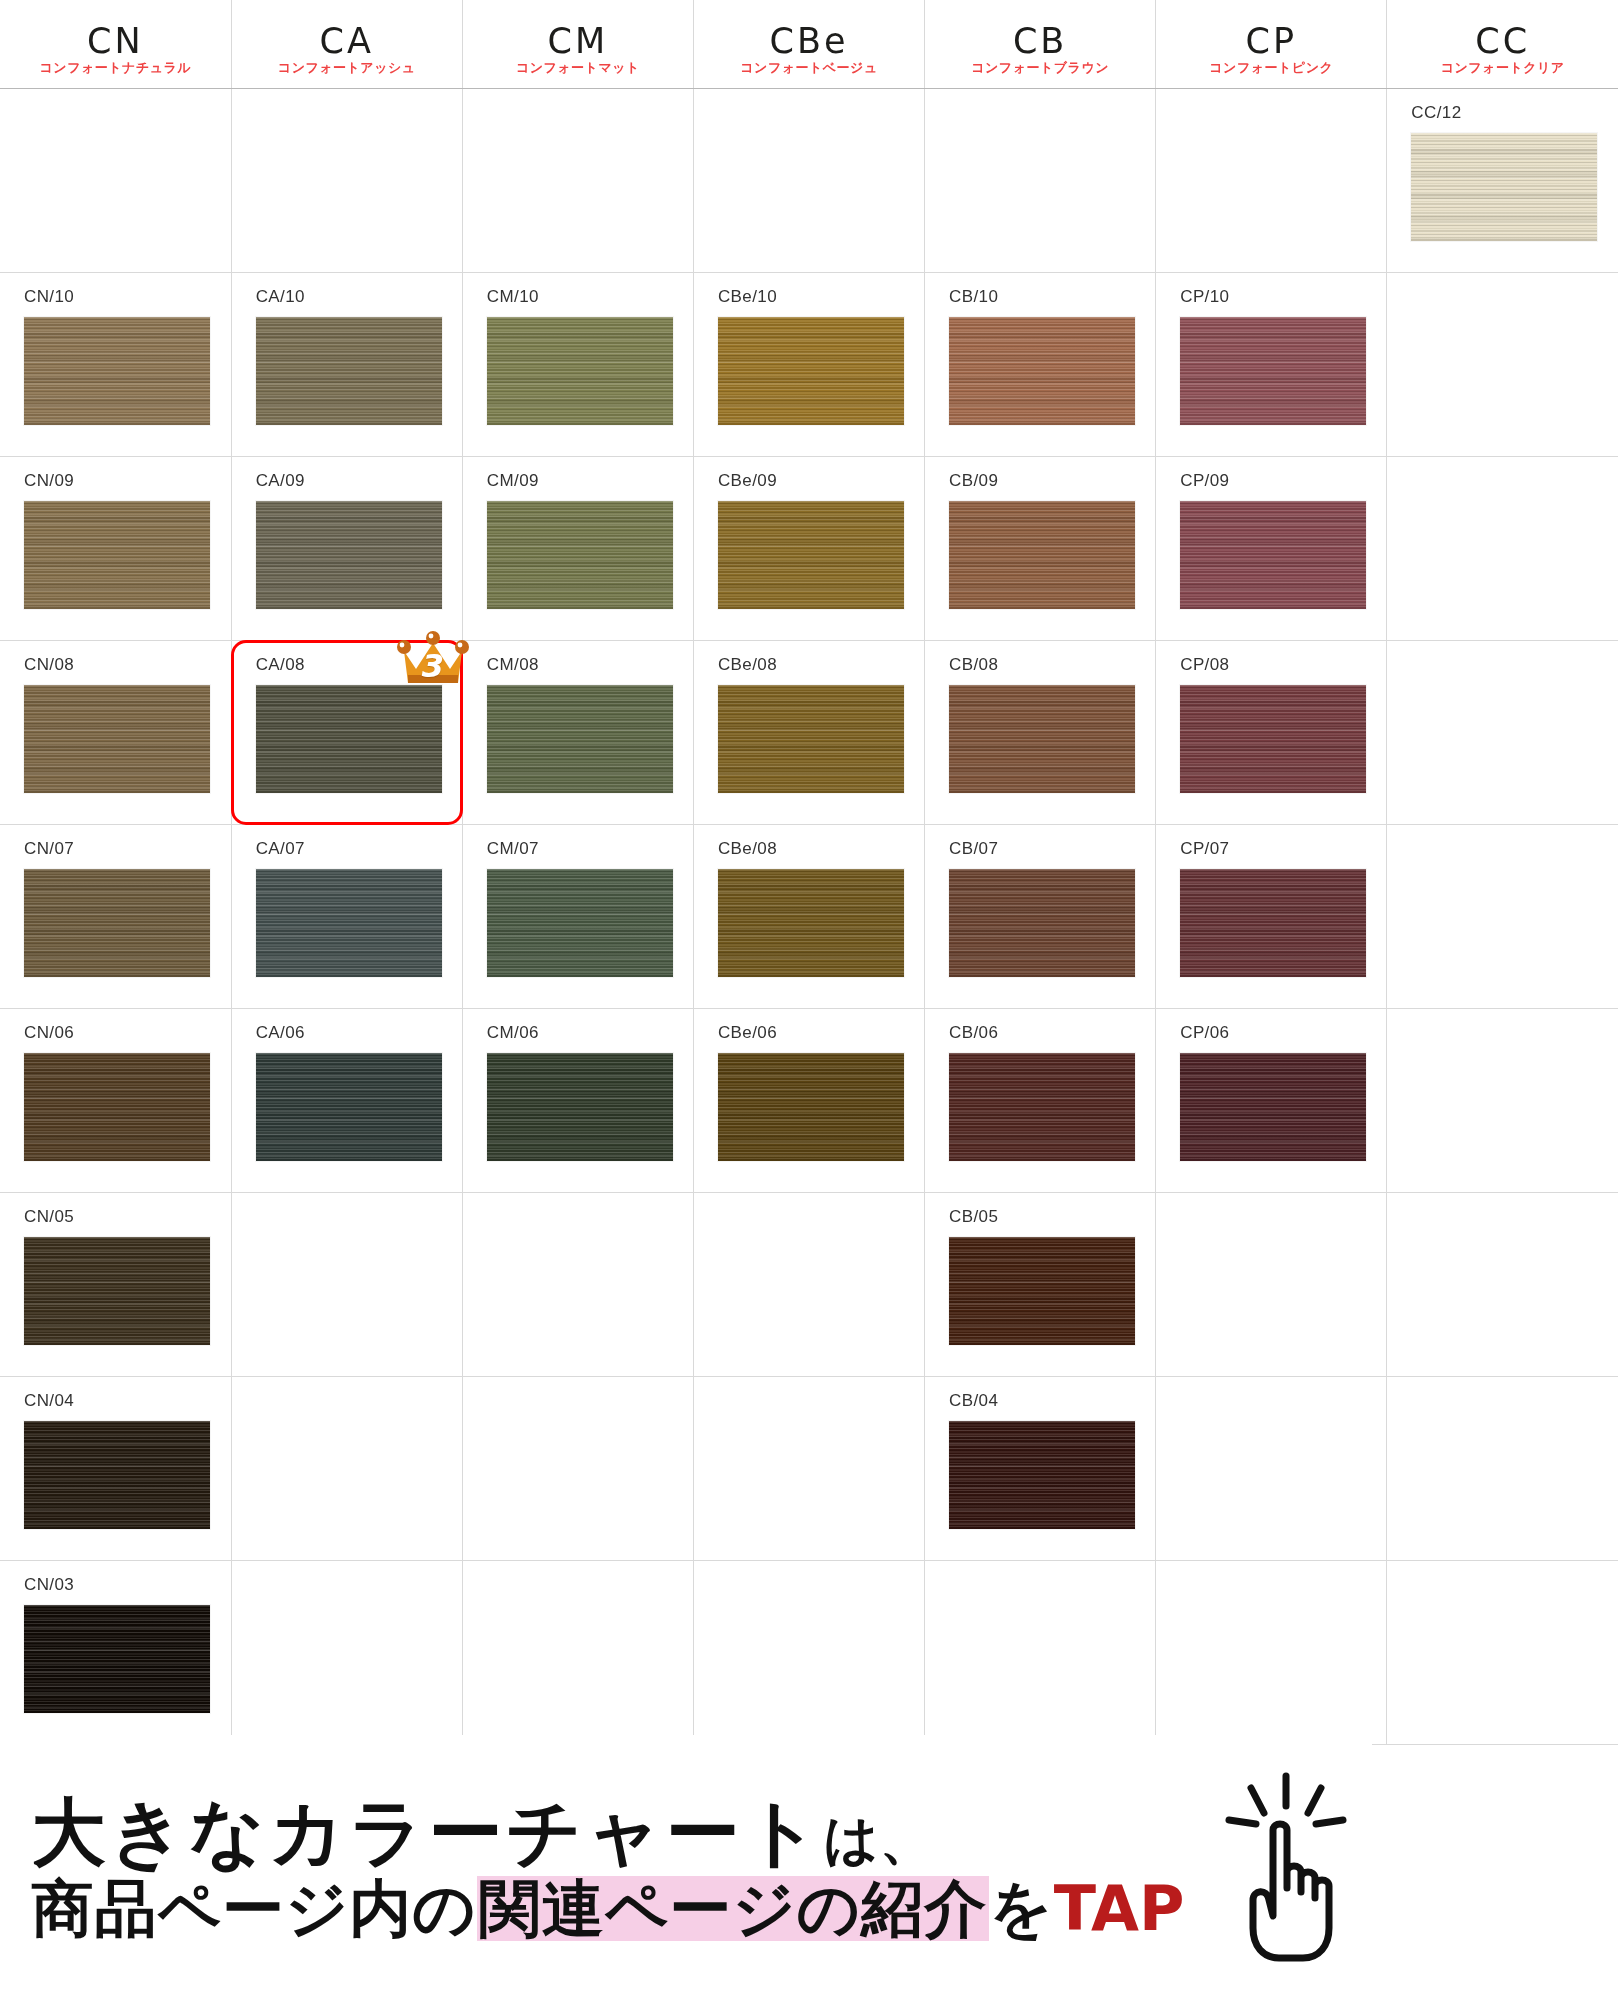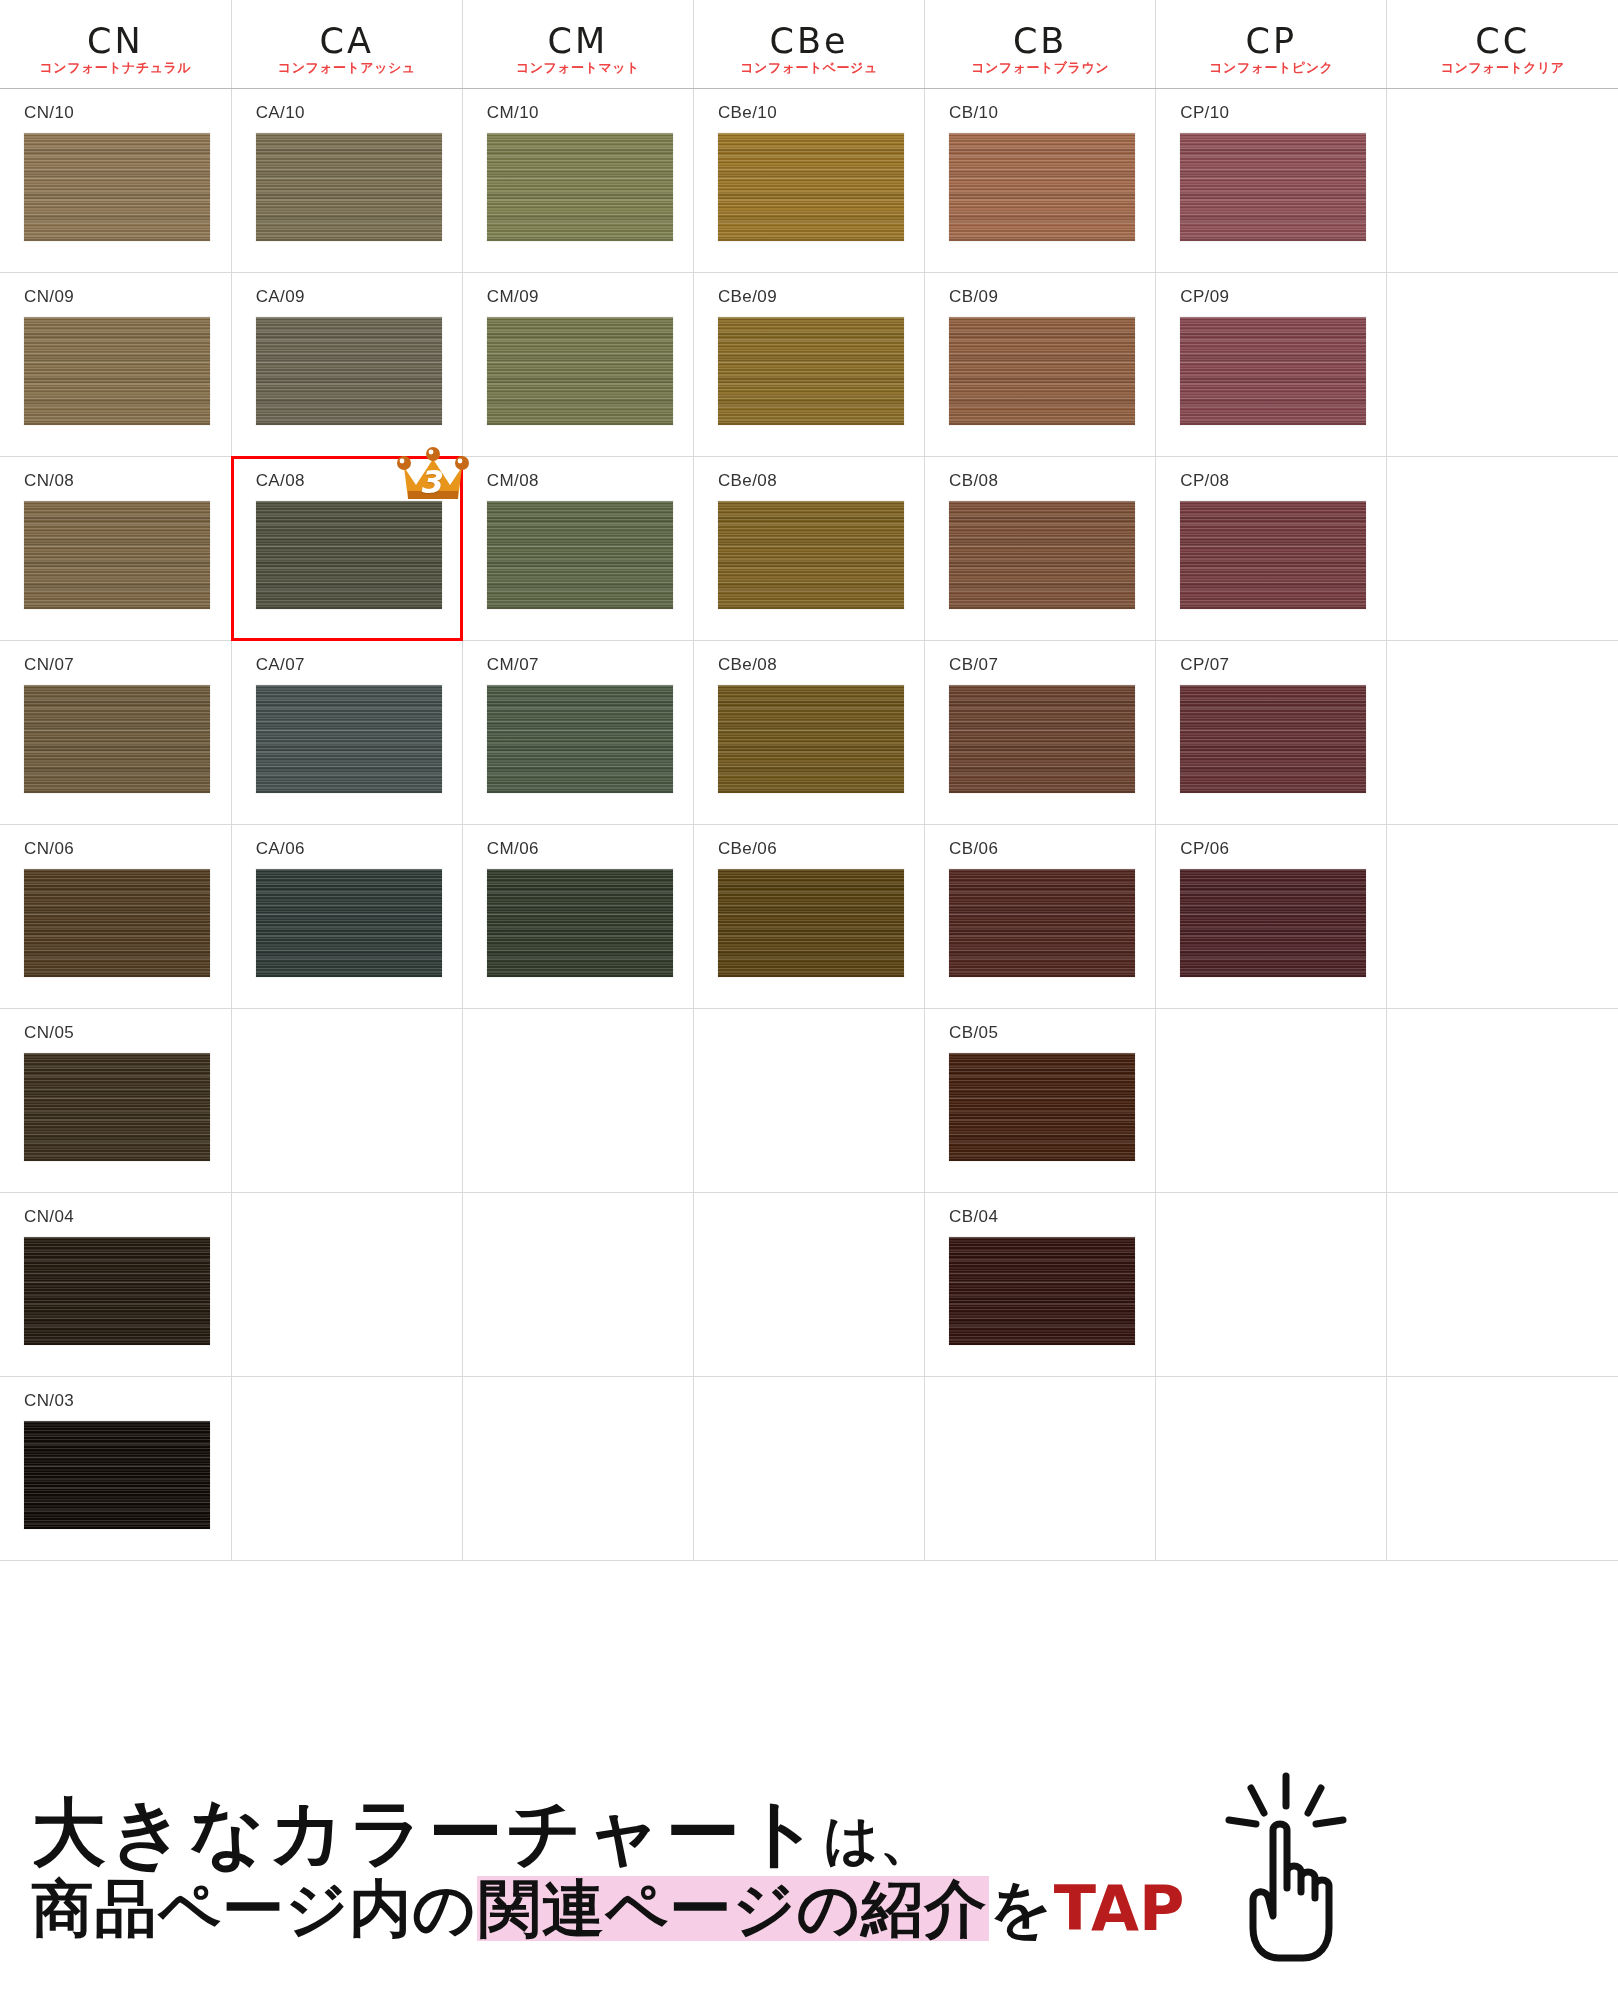--- a/index.html
+++ b/index.html
@@ -129,20 +129,21 @@
       );
     pointer-events: none;
     z-index: 1;
   }
 
   
   .cell.selected {
     outline: 3px solid #ff0000;
     outline-offset: -2px;
     z-index: 5;
+    border-radius: 14px;
   }
 
   
   .rank-crown {
     position: absolute;
     top: -12px;
     right: -8px;
     width: 74px;
     height: 62px;
     z-index: 20;
@@ -271,20 +272,46 @@
           </th>
           <th>
             <div class="hdr-inner">
               <div class="hdr-code">CC</div>
               <div class="hdr-name">コンフォートクリア</div>
             </div>
           </th>
         </tr>
     </thead>
     <tbody>
+        <tr>
+          <td>
+            <div class="cell empty"></div>
+          </td>
+          <td>
+            <div class="cell empty"></div>
+          </td>
+          <td>
+            <div class="cell empty"></div>
+          </td>
+          <td>
+            <div class="cell empty"></div>
+          </td>
+          <td>
+            <div class="cell empty"></div>
+          </td>
+          <td>
+            <div class="cell empty"></div>
+          </td>
+          <td>
+            <div class="cell">
+              <div class="cell-label">CC/12</div>
+              <div class="swatch" style="background: rgb(232, 224, 200);"></div>
+            </div>
+          </td>
+        </tr>
         <tr>
           <td>
             <div class="cell">
               <div class="cell-label">CN/10</div>
               <div class="swatch" style="background: rgb(141, 117, 82);"></div>
             </div>
           </td>
           <td>
             <div class="cell">
               <div class="cell-label">CA/10</div>

